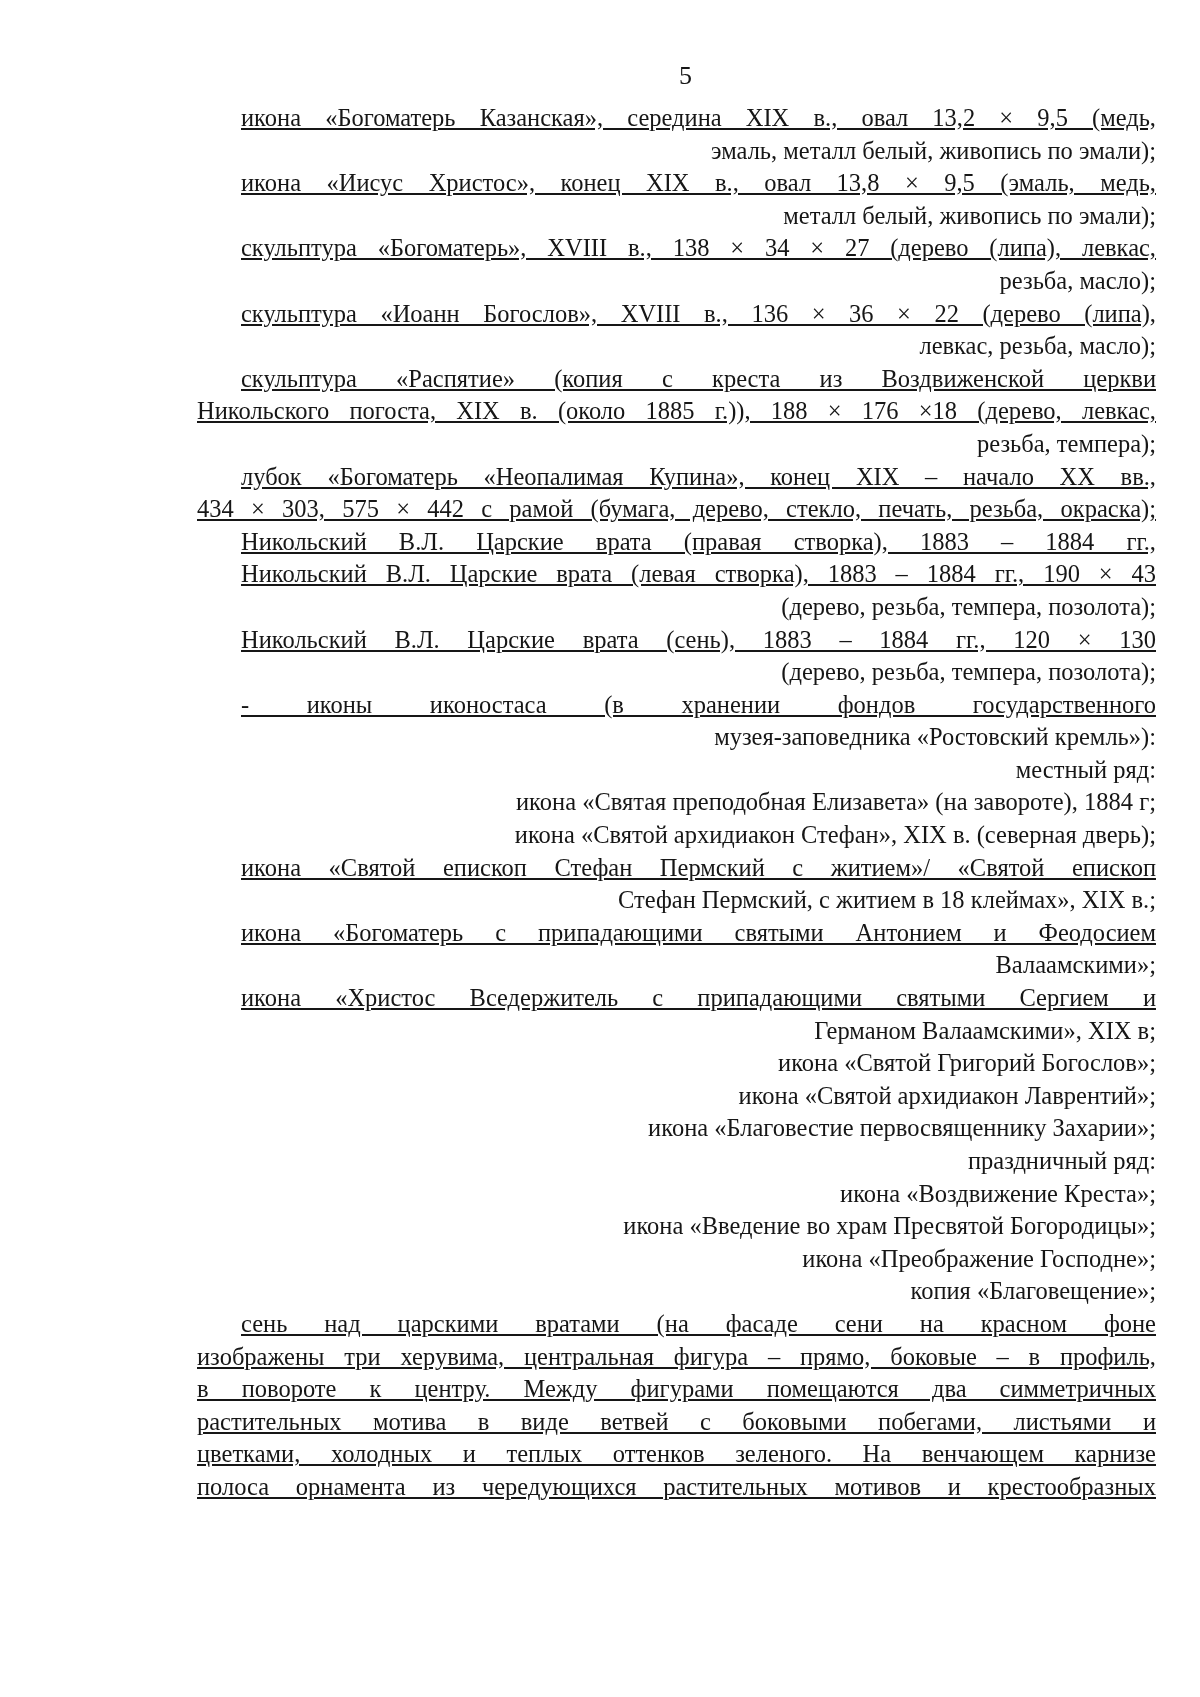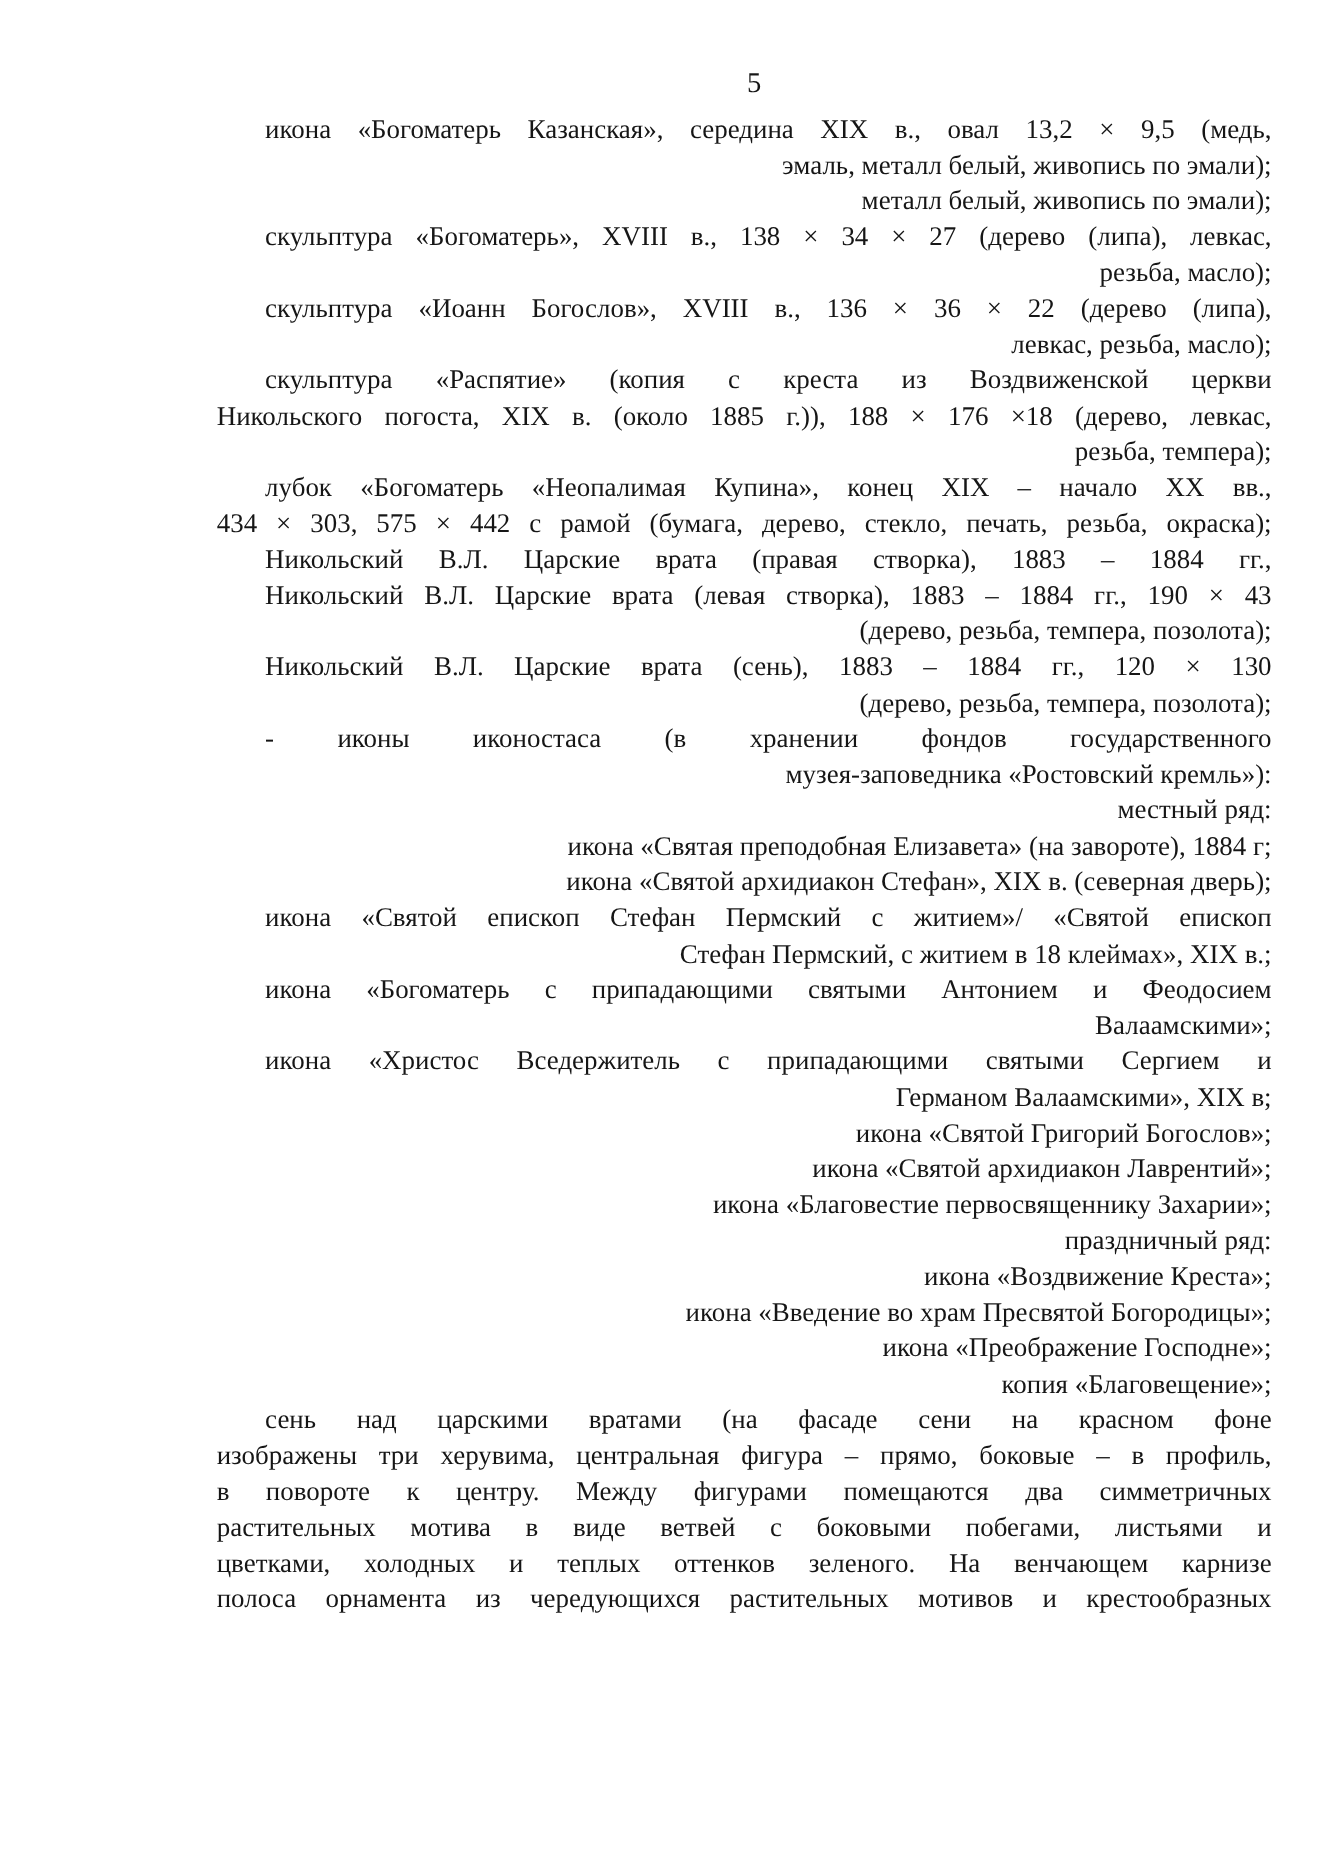--- a/index.html
+++ b/index.html
@@ -33,33 +33,35 @@
   .line {
     font-size: 24.5px;
     line-height: 32.6px;
     height: 32.6px;
     text-align: right;
     white-space: normal;
   }
   .line.justify {
     text-align: justify;
     text-align-last: justify;
+    text-decoration: underline;
   }
   .line.indent {
     text-indent: 44px;
   }
 </style>
 </head>
 <body>
 
 <div class="page">
   <div class="pagenum">5</div>
   <div class="textblock">
       <div class="line indent justify">икона «Богоматерь Казанская», середина XIX в., овал 13,2 × 9,5 (медь,</div>
       <div class="line">эмаль, металл белый, живопись по эмали);</div>
+      <div class="line indent justify">икона «Иисус Христос», конец XIX в., овал 13,8 × 9,5 (эмаль, медь,</div>
       <div class="line">металл белый, живопись по эмали);</div>
       <div class="line indent justify">скульптура «Богоматерь», XVIII в., 138 × 34 × 27 (дерево (липа), левкас,</div>
       <div class="line">резьба, масло);</div>
       <div class="line indent justify">скульптура «Иоанн Богослов», XVIII в., 136 × 36 × 22 (дерево (липа),</div>
       <div class="line">левкас, резьба, масло);</div>
       <div class="line indent justify">скульптура «Распятие» (копия с креста из Воздвиженской церкви</div>
       <div class="line justify">Никольского погоста, XIX в. (около 1885 г.)), 188 × 176 ×18 (дерево, левкас,</div>
       <div class="line">резьба, темпера);</div>
       <div class="line indent justify">лубок «Богоматерь «Неопалимая Купина», конец XIX – начало XX вв.,</div>
       <div class="line justify">434 × 303, 575 × 442 с рамой (бумага, дерево, стекло, печать, резьба, окраска);</div>

